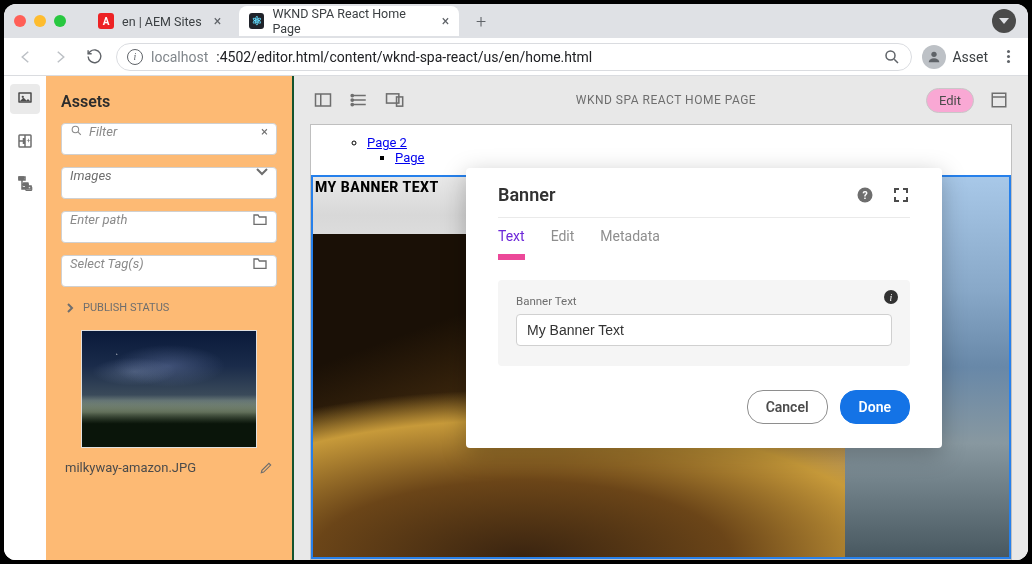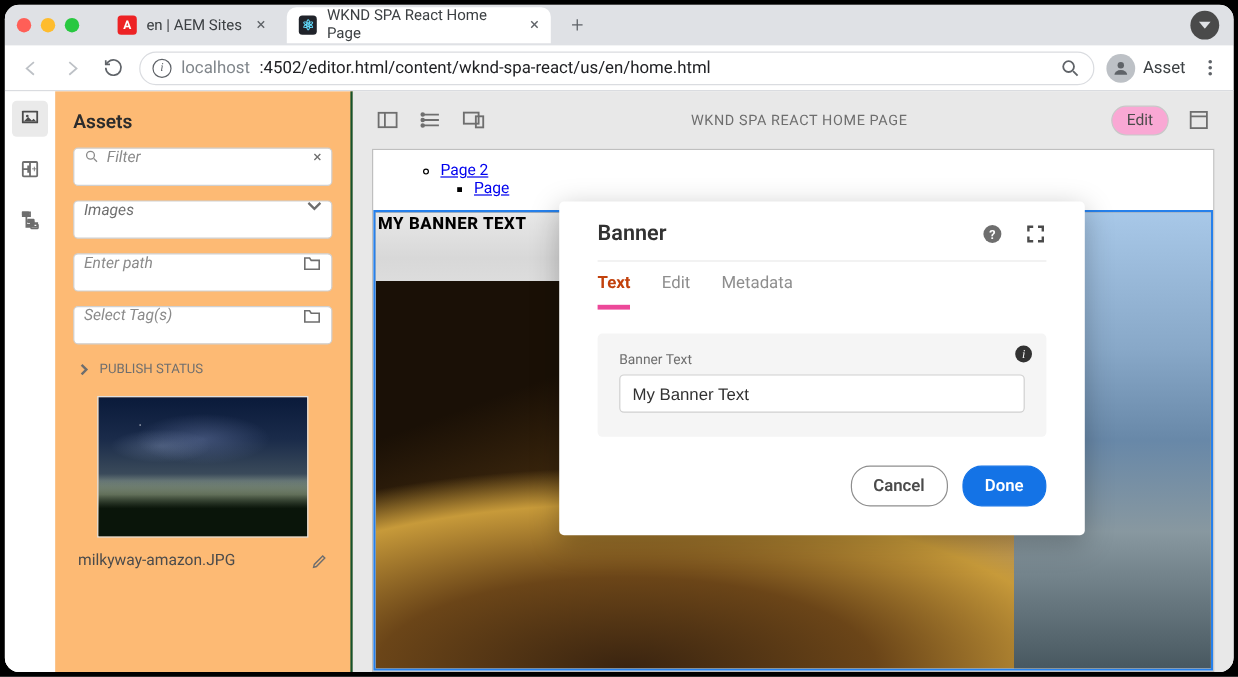--- a/index.html
+++ b/index.html
@@ -68,29 +68,29 @@
   .canvas .bannerbox .bt{position:absolute;top:2px;left:2px;font-weight:800;font-size:14px;color:#000;background:transparent;z-index:2;letter-spacing:0.5px;}
   .canvas .bannerbox .rocks{position:absolute;inset:0;
      background:
        radial-gradient(120% 80% at 30% 100%, #3a2410 0%, #6b4518 25%, #c79a3a 45%, transparent 55%),
        radial-gradient(120% 80% at 80% 100%, #8a6a3a 0%, #b8986a 30%, transparent 50%),
        linear-gradient(180deg,#e8e8e8 0%, #d8d8d8 10%, #dcdcdc 15%, transparent 15%),
        linear-gradient(160deg,#1a1006 30%, #4a3010 50%, #8a5a1a 65%, #dca83a 78%, #e8d8c8 90%);}
   .canvas .bannerbox .rocks::after{content:"";position:absolute;right:-10px;top:0;width:25%;height:100%;
      background:linear-gradient(180deg,#a8c8e8 0%, #88a8c8 30%, #6888a8 50%, #8898a0 70%, #485860 100%);}
   
-  .dialog { position:absolute; top:92px; left:462px; width:438px; border-radius:4px; background:#fff; box-shadow:0 6px 24px rgba(0,0,0,0.25); z-index:50; display:flex; flex-direction:column; overflow:hidden;}
+  .dialog { position:absolute; top:92px; left:462px; width:476px; border-radius:4px; background:#fff; box-shadow:0 6px 24px rgba(0,0,0,0.25); z-index:50; display:flex; flex-direction:column; overflow:hidden;}
   .dialog .hdr{display:flex;align-items:center;justify-content:space-between;padding:16px 32px 12px 32px;}
   .dialog .hdr h2{font-size:18px;font-weight:600;color:#323232;}
   .dialog .hdr .ricons{display:flex;gap:18px;color:#6e6e6e;}
   .dialog .hdr .ricons .ic{width:18px;height:18px;display:flex;align-items:center;justify-content:center;}
   .dialog .divider{height:1px;background:#eaeaea;margin:0 32px;}
   .dialog .tabs{display:flex;gap:26px;padding:10px 32px 0 32px;font-size:14px;color:#8e8e8e;}
   .dialog .tabs .t{padding-bottom:10px;cursor:pointer;}
-  .dialog .tabs .t.active{color:#c2410c;border-bottom:4px solid #ec4899;font-weight:700;}
+  .dialog .tabs .t.active{color:#6d28d9;border-bottom:6px solid #ec4899;font-weight:400;}
   .dialog .body{padding:20px 32px 24px 32px;}
   .dialog .formcard{background:#f5f5f5;border-radius:4px;padding:14px 18px 20px 18px;position:relative;}
   .dialog .formcard .info{position:absolute;top:10px;right:12px;width:14px;height:14px;border-radius:50%;background:#323232;color:#fff;font-size:10px;display:flex;align-items:center;justify-content:center;font-style:italic;font-family:serif;}
   .dialog .formcard label{font-size:11.5px;color:#6e6e6e;display:block;margin-bottom:6px;}
   .dialog .formcard input{width:100%;height:32px;border:1px solid #d0d0d0;border-radius:4px;padding:0 10px;font-size:14px;color:#323232;background:#fff;}
   .dialog .actions{display:flex;justify-content:flex-end;gap:12px;padding:0 32px 24px 32px;}
   .dialog .btn{height:32px;border-radius:16px;padding:16px 18px;font-size:14px;font-weight:600;display:flex;align-items:center;cursor:pointer;}
   .dialog .btn.secondary{background:#fff;border:1.5px solid #8e8e8e;color:#4b4b4b;}
   .dialog .btn.primary{background:#1473e6;border:1.5px solid #1473e6;color:#fff;}
 

